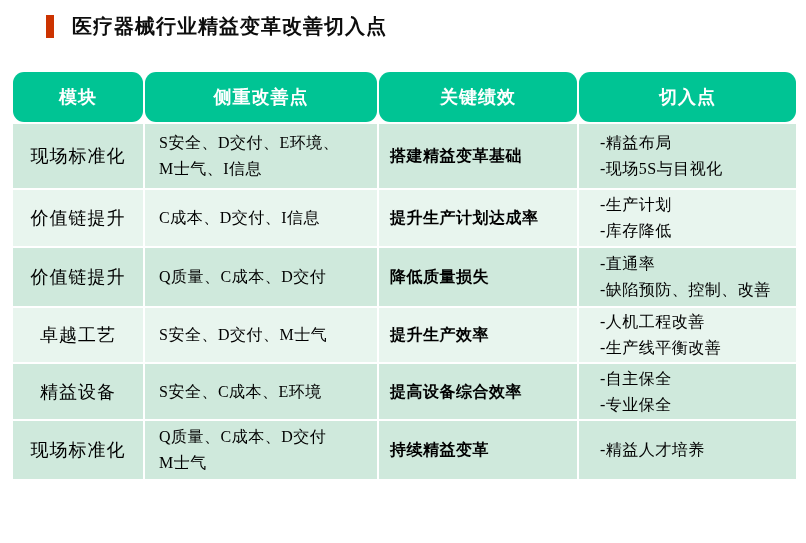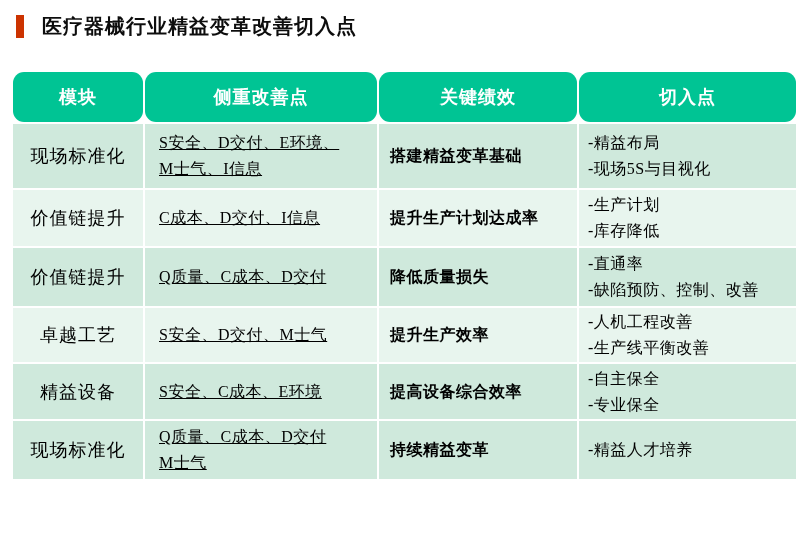--- a/index.html
+++ b/index.html
@@ -11,21 +11,21 @@
   .slide {
     position: relative;
     width: 806px;
     height: 543px;
     background: #ffffff;
     overflow: hidden;
   }
   
   .title-row {
     position: absolute;
-    left: 16px;
+    left: 46px;
     top: 13px;
     display: flex;
     align-items: center;
   }
   .title-marker {
     width: 8px;
     height: 23px;
     background: #cc3300;
     margin-right: 18px;
     flex: 0 0 auto;
@@ -73,23 +73,23 @@
     font-family: "Liberation Sans", "DejaVu Sans", sans-serif;
   }
   td.focus, td.kpi, td.entry {
     font-size: 16px;
     color: #000000;
     font-family: "Liberation Serif", "DejaVu Serif", serif;
     white-space: pre-line;
     line-height: 1.62;
     letter-spacing: 0.5px;
   }
-  td.focus { padding-left: 14px; padding-right: 4px; text-decoration: underline; }
+  td.focus { padding-left: 14px; padding-right: 4px; }
   td.kpi   { padding-left: 11px; padding-right: 4px; font-weight: bold; }
-  td.entry { padding-left: 9px;  padding-right: 4px; }
+  td.entry { padding-left: 21px;  padding-right: 4px; }
   tr.r0 td { height: 62px; }
   tr.r1 td { height: 54px; }
   tr.r2 td { height: 56px; }
   tr.r3 td { height: 52px; }
   tr.r4 td { height: 53px; }
   tr.r5 td { height: 55px; }
   tr.r6 td { height: 56px; }
 </style>
 </head>
 <body>

